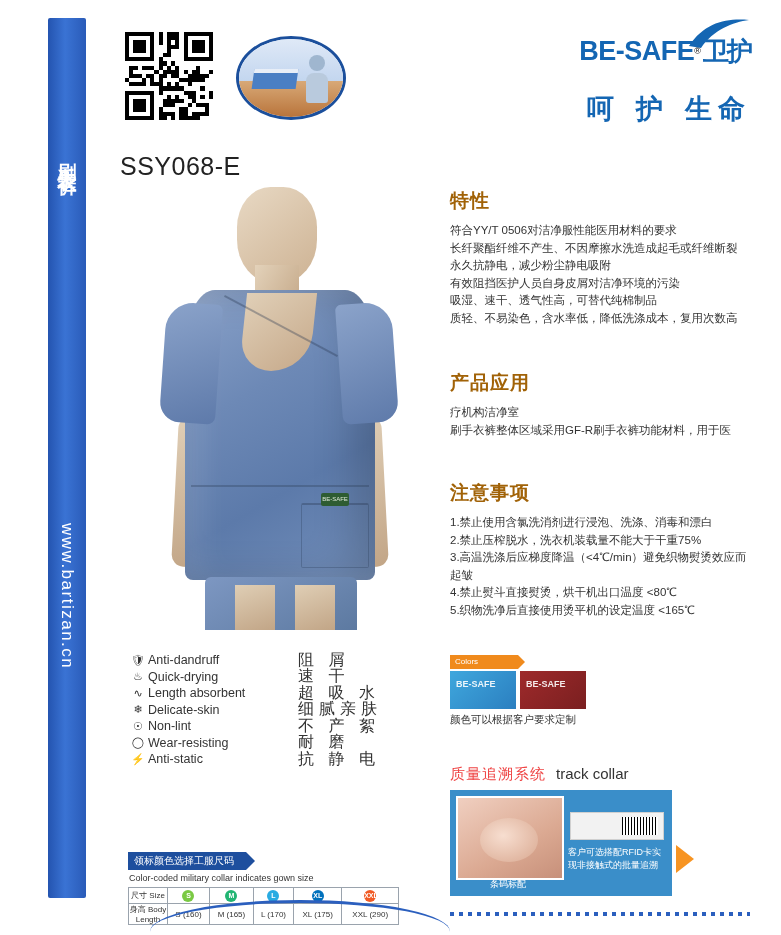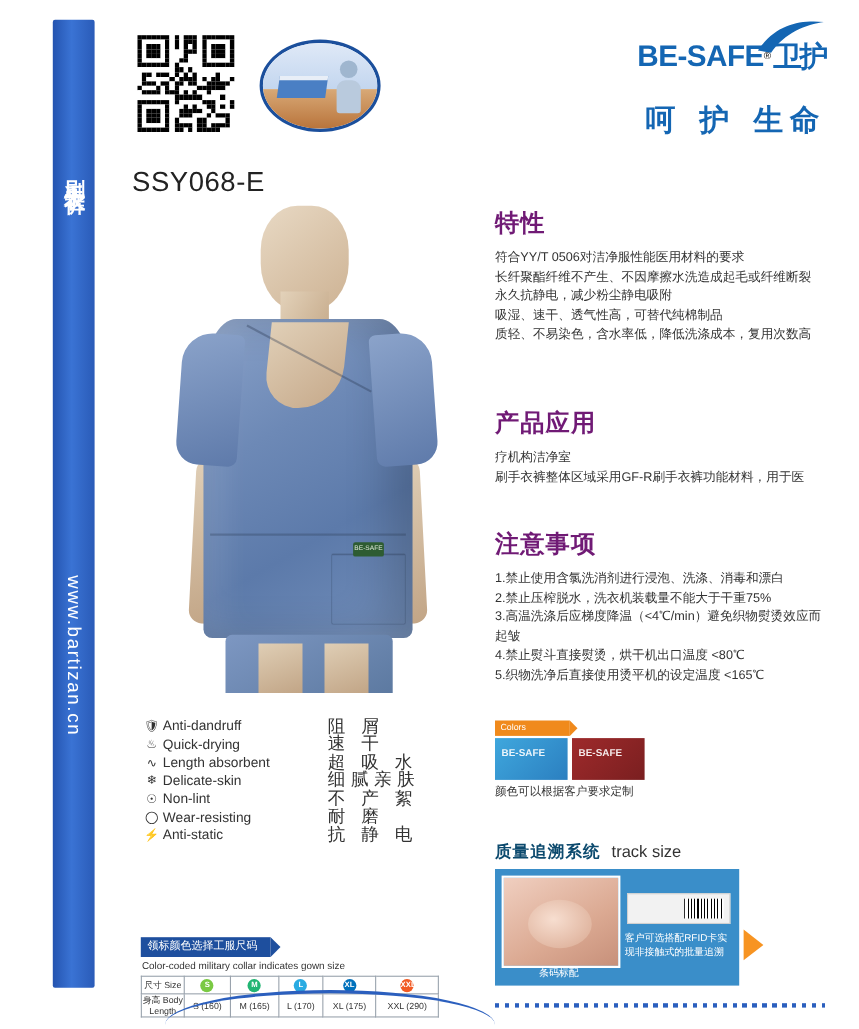--- a/index.html
+++ b/index.html
@@ -270,22 +270,22 @@
     width: 40px; height: 48px;
     background: linear-gradient(160deg, #dfceb5, #c0a384);
   }
   .leg-l { left: 110px; }
   .leg-r { left: 170px; }
 
   
   .rblock { position: absolute; left: 450px; width: 305px; }
   .rblock h2 {
     margin: 0 0 8px 0;
-    font-size: 22px;
-    color: #701a75;
+    font-size: 19px;
+    color: #a16207;
     font-weight: bold;
     letter-spacing: 1px;
   }
   .rblock p, .rblock .line {
     margin: 0;
     font-size: 11.5px;
     color: #333333;
     line-height: 17.5px;
   }
 
@@ -403,21 +403,21 @@
   .swatch .mark {
     position: absolute; left: 6px; top: 8px;
     color: rgba(255,255,255,0.9);
     font-size: 9px; font-weight: bold;
   }
   .colors-note { font-size: 10.5px; color: #333; margin-top: 4px; }
 
   
   .track { position: absolute; left: 450px; top: 765px; width: 225px; }
   .track-head { display: flex; align-items: baseline; gap: 10px; }
-  .track-cn { font-size: 15px; color: #0c4a6e; font-weight: bold; letter-spacing: 1px;}
+  .track-cn { font-size: 15px; color: #ef4444; font-weight: normal; letter-spacing: 1px;}
   .track-en { font-size: 15px; color: #333333; }
   .track-box {
     margin-top: 6px;
     width: 222px; height: 106px;
     background: #3a8ec9;
     position: relative;
     overflow: hidden;
   }
   .baby {
     position: absolute; left: 6px; top: 6px;
@@ -966,20 +966,21 @@
   <div class="pants"></div>
   <div class="leg-l"></div>
   <div class="leg-r"></div>
 </div>
 
 <div class="rblock" style="top:188px;">
   <h2>特性</h2>
   <p class="line">符合YY/T 0506对洁净服性能医用材料的要求</p>
   <p class="line">长纤聚酯纤维不产生、不因摩擦水洗造成起毛或纤维断裂</p>
   <p class="line">永久抗静电，减少粉尘静电吸附</p>
+  <p class="line">有效阻挡医护人员自身皮屑对洁净环境的污染</p>
   <p class="line">吸湿、速干、透气性高，可替代纯棉制品</p>
   <p class="line">质轻、不易染色，含水率低，降低洗涤成本，复用次数高</p>
 </div>
 
 <div class="rblock" style="top:370px;">
   <h2>产品应用</h2>
   <p class="line">疗机构洁净室</p>
   <p class="line">刷手衣裤整体区域采用GF-R刷手衣裤功能材料，用于医</p>
 </div>
 
@@ -1064,21 +1065,21 @@
     <div class="swatch red">
         <span class="mark">BE-SAFE</span>
       </div>
   </div>
   <div class="colors-note">颜色可以根据客户要求定制</div>
 </div>
 
 <div class="track">
   <div class="track-head">
     <div class="track-cn">质量追溯系统</div>
-    <div class="track-en">track size</div>
+    <div class="track-en">track collar</div>
   </div>
   <div class="track-box">
     <div class="baby"></div>
     <div class="baby-caption">条码标配</div>
     <div class="rfid">
         <div class="bars"></div>
       </div>
     <div class="rfid-text">客户可选搭配RFID卡实现非接触式的批量追溯</div>
   </div>
 </div>

